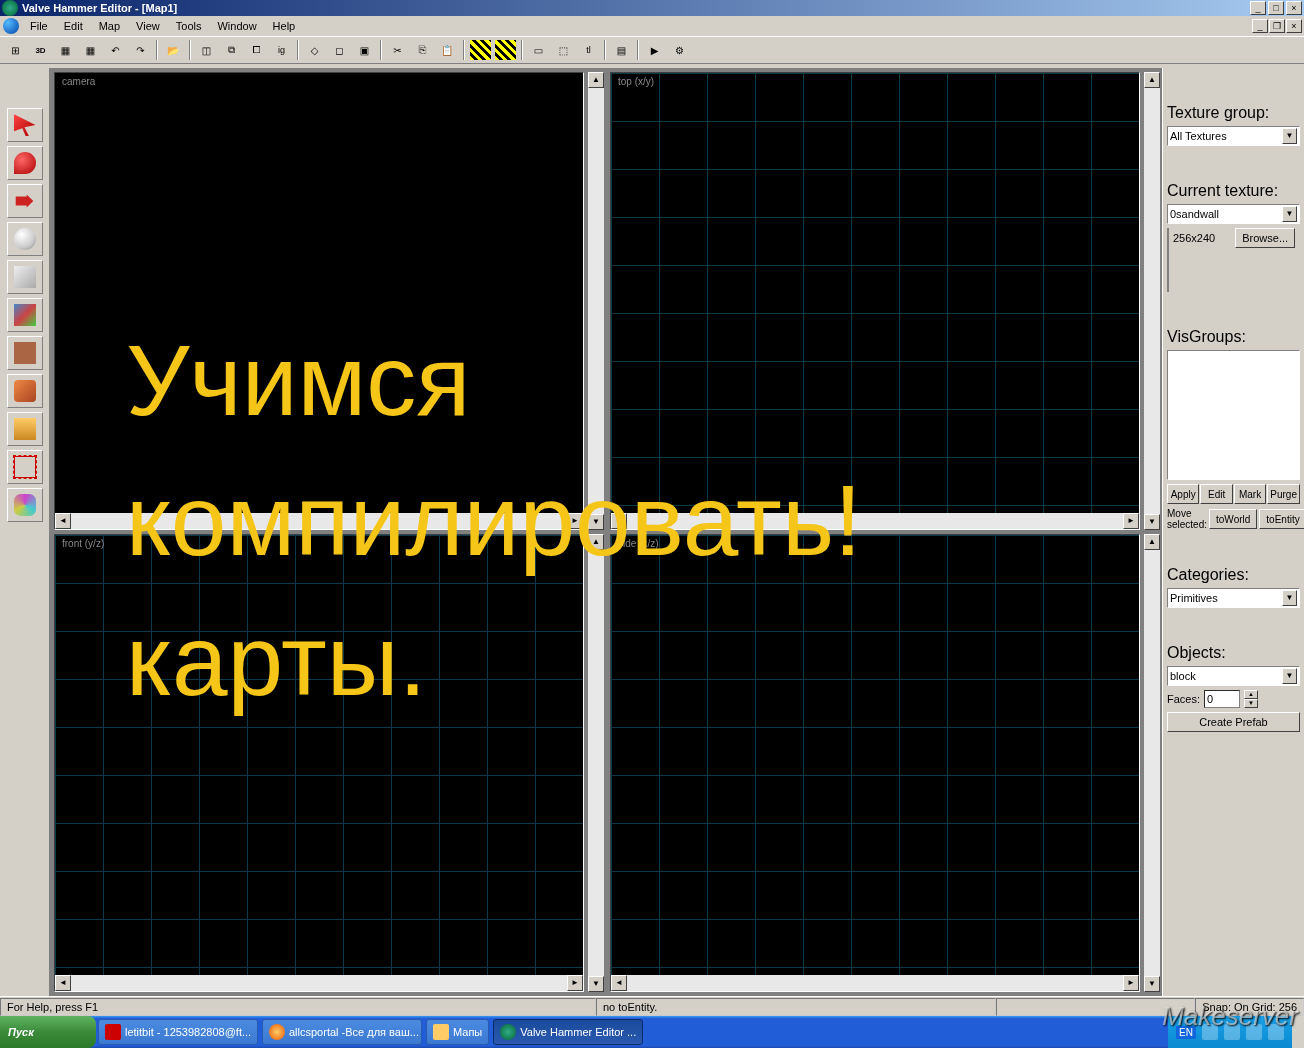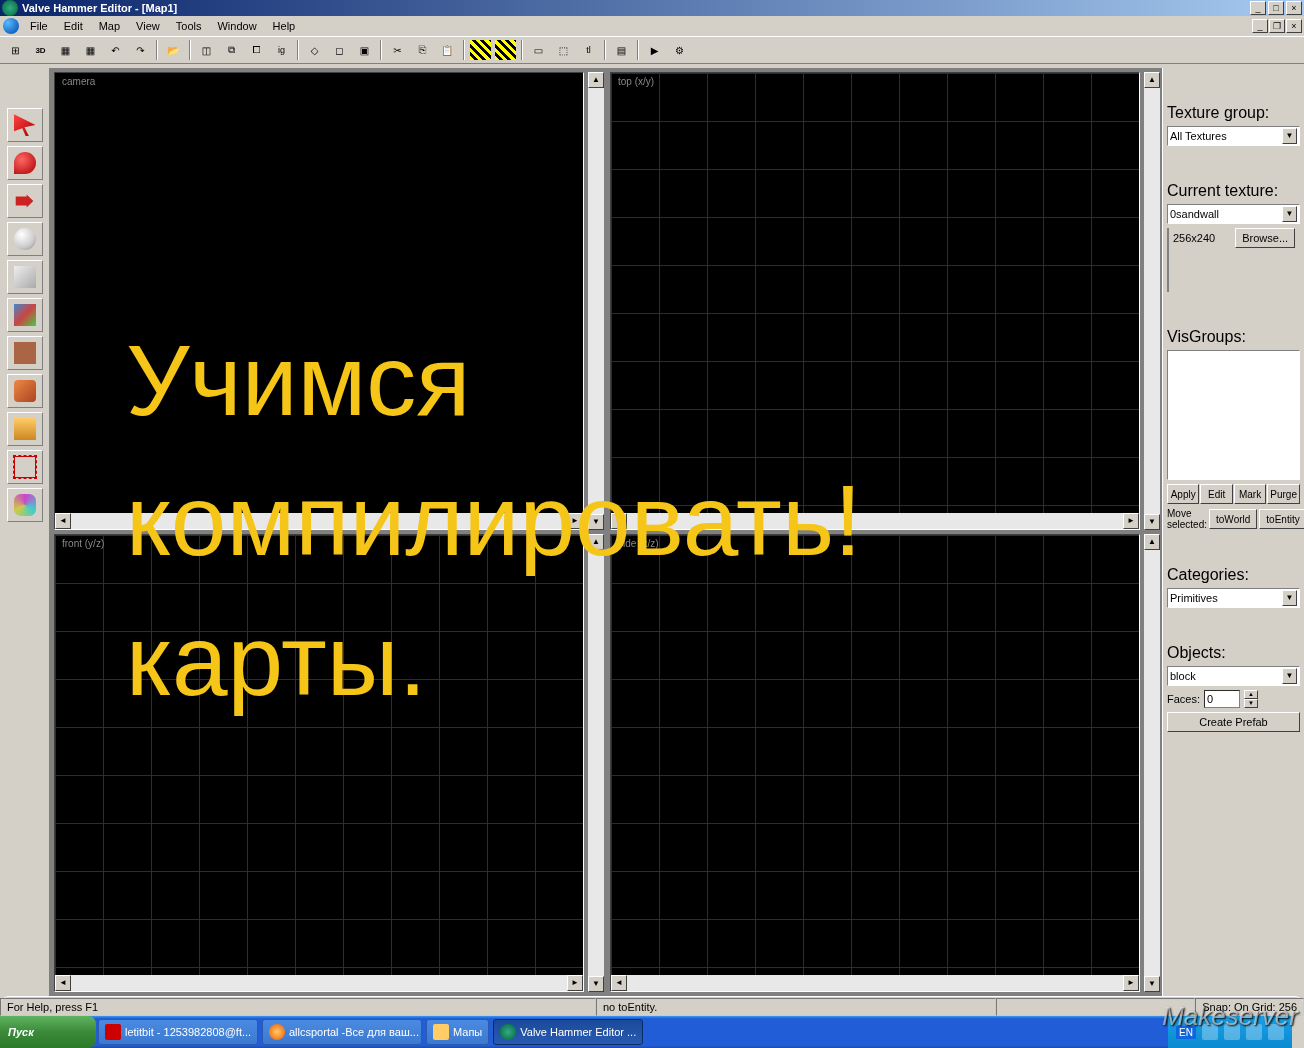--- a/index.html
+++ b/index.html
@@ -52,21 +52,21 @@
 .tex-side { display: flex; flex-direction: row; gap: 20px; align-items: center; }
 .panel-btn { height: 20px; background: #d4d0c8; border: 1px solid #fff; border-right-color: #404040; border-bottom-color: #404040; font-size: 11px; cursor: pointer; padding: 0 6px; text-align: center; }
 .visgroups-box { height: 130px; background: #fff; border: 1px solid #808080; border-right-color: #fff; border-bottom-color: #fff; }
 .btn-row { display: flex; gap: 1px; }
 .btn-row .panel-btn { flex: 1; padding: 0 2px; font-size: 10px; }
 .faces-row { display: flex; align-items: center; gap: 4px; }
 .faces-input { width: 36px; height: 18px; background: #fff; border: 1px inset #808080; padding: 0 2px; }
 .spinner { width: 14px; display: flex; flex-direction: column; }
 .spinner div { height: 9px; background: #d4d0c8; border: 1px solid #fff; border-right-color: #404040; border-bottom-color: #404040; font-size: 6px; text-align: center; line-height: 7px; cursor: pointer; }
 
-.statusbar { position: absolute; bottom: 32px; left: 0; right: 0; height: 20px; background: #d4d0c8; border-top: 1px solid #fff; display: flex; align-items: center; border-radius: 9px; }
+.statusbar { position: absolute; bottom: 32px; left: 0; right: 0; height: 20px; background: #d4d0c8; border-top: 1px solid #fff; display: flex; align-items: center; }
 .status-cell { border: 1px inset #cacaca; padding: 1px 6px; height: 18px; display: flex; align-items: center; }
 .status-help { flex: 0 0 596px; }
 .status-sel { flex: 0 0 400px; }
 .status-spacer { flex: 1; }
 
 .taskbar { position: absolute; bottom: 0; left: 0; right: 12px; height: 32px; background: linear-gradient(to bottom, #3a9aee, #225dd8 8%, #225dd8 92%, #1a4ab0); display: flex; align-items: center; }
 .start-btn { height: 32px; width: 96px; background: linear-gradient(to bottom, #5fb35f, #3a8a3a 50%, #2a7a2a); color: #fff; font-weight: bold; font-style: italic; font-size: 15px; display: flex; align-items: center; padding: 0 8px; border-radius: 0 8px 8px 0; cursor: pointer; }
 .task-item { height: 26px; background: linear-gradient(to bottom, #4a8ae0, #3b7ad0); color: #fff; border: 1px solid #2a5ab0; border-radius: 3px; padding: 0 6px; margin: 0 2px; display: flex; align-items: center; gap: 4px; cursor: pointer; max-width: 160px; overflow: hidden; white-space: nowrap; font-size: 11px; }
 .task-item.active { background: linear-gradient(to bottom, #1a4a9a, #2a5ab0); border-color: #0a2a6a; }
 .task-icon { width: 16px; height: 16px; background: #fff; border-radius: 2px; flex-shrink: 0; }

